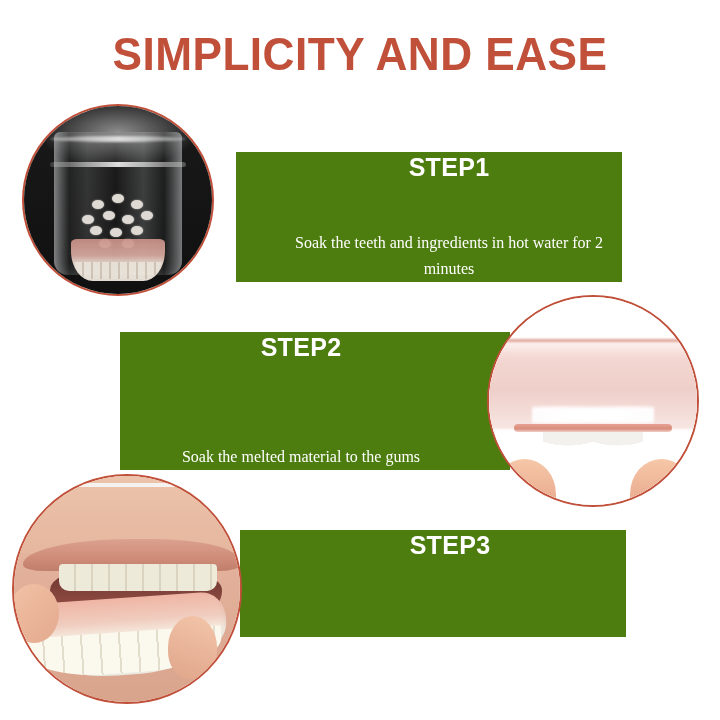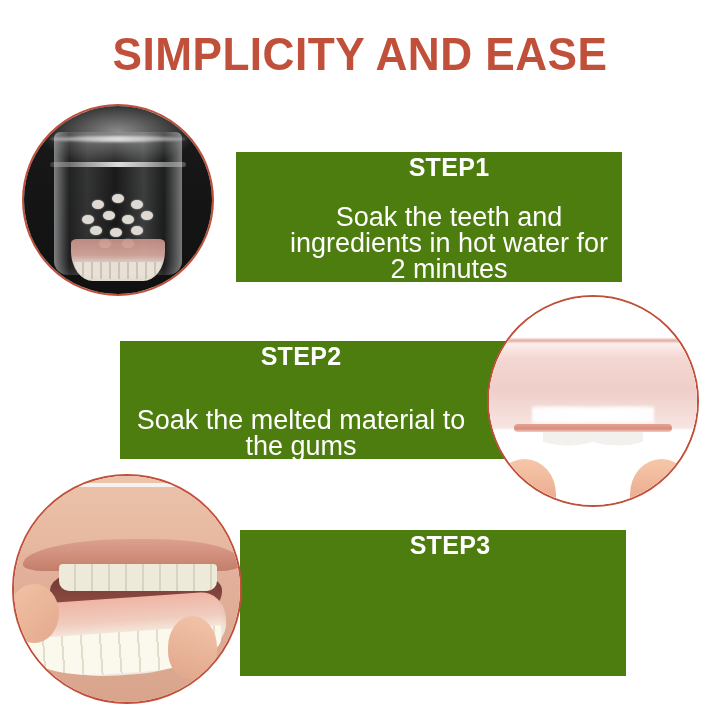--- a/index.html
+++ b/index.html
@@ -43,37 +43,38 @@
     background: #4d7c0f;
     color: #ffffff;
     display: flex;
     flex-direction: column;
     align-items: center;
     justify-content: space-between;
     box-sizing: border-box;
     z-index: 1;
   }
   .step-banner.b1 { left: 236px; top: 152px; width: 386px; height: 130px; padding-left: 40px; }
-  .step-banner.b2 { left: 120px; top: 341px; width: 390px; height: 118px; padding-right: 28px; }
-  .step-banner.b3 { left: 240px; top: 530px; width: 386px; height: 146px; padding-left: 34px; }
+  .step-banner.b2 { left: 120px; top: 332px; width: 390px; height: 138px; padding-right: 28px; }
+  .step-banner.b3 { left: 240px; top: 530px; width: 386px; height: 107px; padding-left: 34px; }
 
   .step-heading {
     font-size: 25px;
     line-height: 30px;
     font-weight: bold;
     letter-spacing: 0.3px;
     margin-bottom: 1px;
     text-align: center;
   }
   .step-body {
-    font-size: 27px;
+    font-size: 16px;
     line-height: 26px;
     font-weight: 400;
     text-align: center;
     padding: 0 6px;
+    font-family: Liberation Serif, serif;
   }
 
   
   .photo-circle {
     position: absolute;
     border-radius: 50%;
     border: 2px solid #c1503a;
     box-sizing: border-box;
     overflow: hidden;
     z-index: 2;

